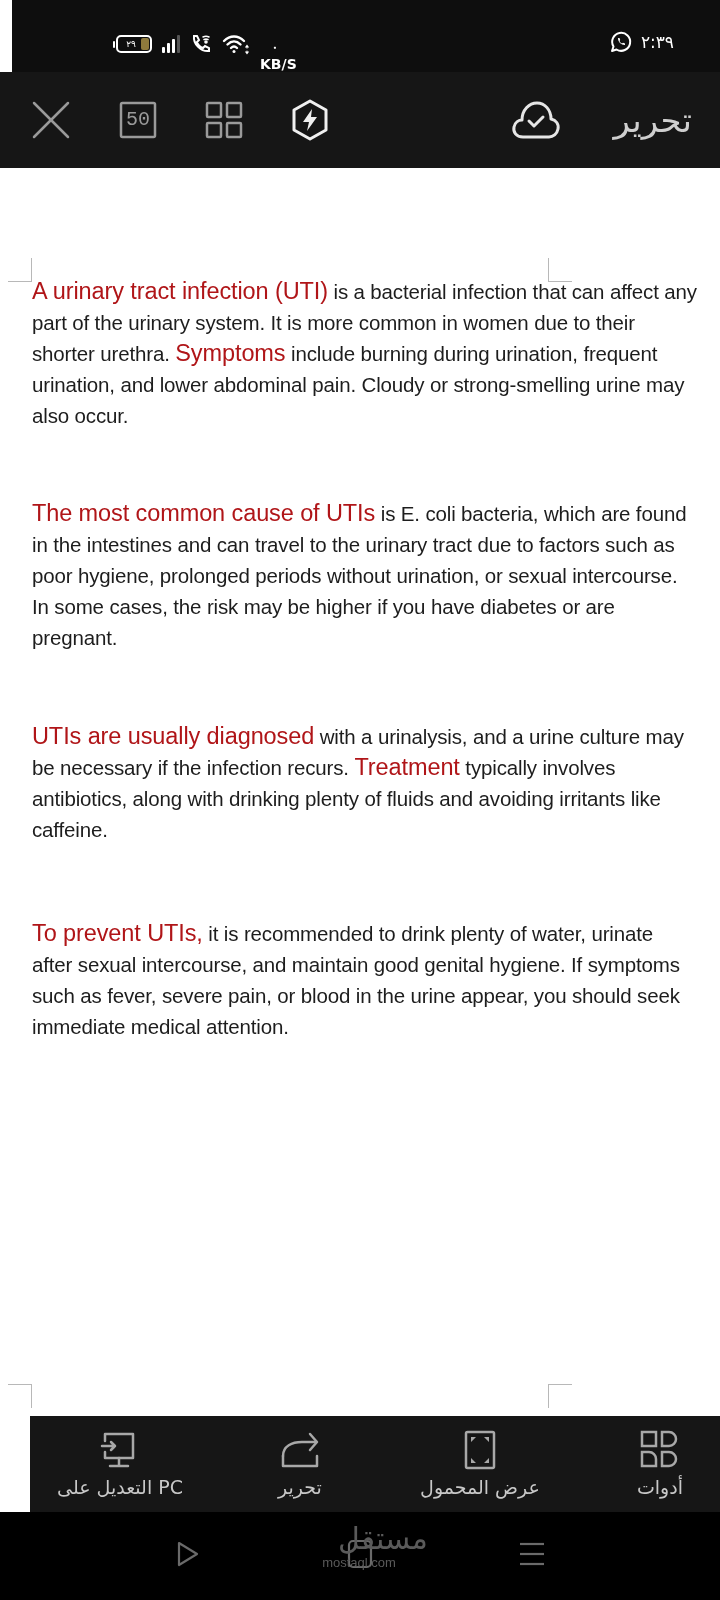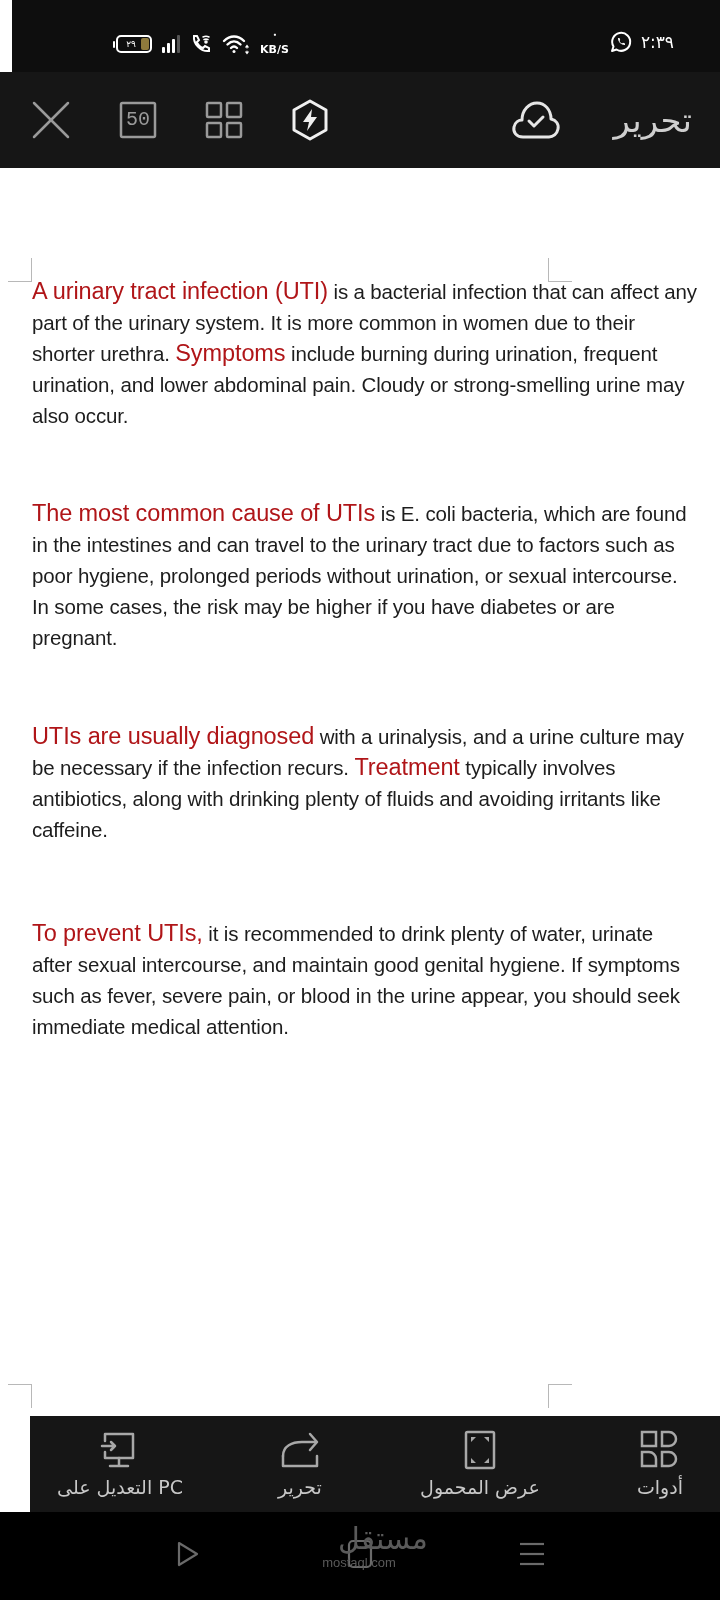--- a/index.html
+++ b/index.html
@@ -9,21 +9,21 @@
   
   .status-bar { position: absolute; left: 0; top: 0; width: 720px; height: 72px; background: #0e0e0e; color: #fff; margin-left: 12px; }
   .sb-left { position: absolute; left: 104px; top: 32px; height: 24px; display: flex; align-items: center; gap: 10px; }
   .battery { position: relative; width: 36px; height: 18px; border: 2px solid #fff; border-radius: 5px; display: flex; align-items: center; justify-content: center; }
   .battery::before { content: ""; position: absolute; left: -5px; top: 4px; width: 2px; height: 7px; background: #fff; border-radius: 1px; }
   .battery .fill { position: absolute; right: 1px; top: 1px; bottom: 1px; width: 8px; background: #8e7a3c; border-radius: 2px; }
   .battery .lvl { font-size: 9px; color: #fff; position: relative; left: -3px; font-family: "DejaVu Sans", sans-serif; }
   .signal { display: flex; align-items: flex-end; gap: 2px; height: 18px; }
   .signal span { width: 3px; background: #fff; border-radius: 1px; }
   .signal span.dim { background: #555; }
-  .kbs { font-size: 11px; font-weight: bold; font-family: "DejaVu Sans", sans-serif; position: relative; top: 5px; }
+  .kbs { font-size: 14px; font-weight: bold; font-family: "DejaVu Sans", sans-serif; position: relative; top: 20px; }
   .kbs::before { content: "•"; position: absolute; top: -12px; left: 13px; font-size: 6px; }
   .sb-right { position: absolute; right: 58px; top: 30px; display: flex; align-items: center; gap: 8px; justify-content: center; }
   .sb-time { font-size: 17px; color: #fff; font-family: "DejaVu Sans", sans-serif; }
 
   
   .toolbar { position: absolute; left: 0; top: 72px; width: 720px; height: 96px; background: #161616; }
   .tb-icon { position: absolute; top: 24px; width: 48px; height: 48px; display: flex; align-items: center; justify-content: center; }
   .tb-title { position: absolute; right: 28px; top: 24px; font-size: 34px; color: #cfcfcf; font-family: "DejaVu Sans", sans-serif; line-height: 48px; }
 
   

